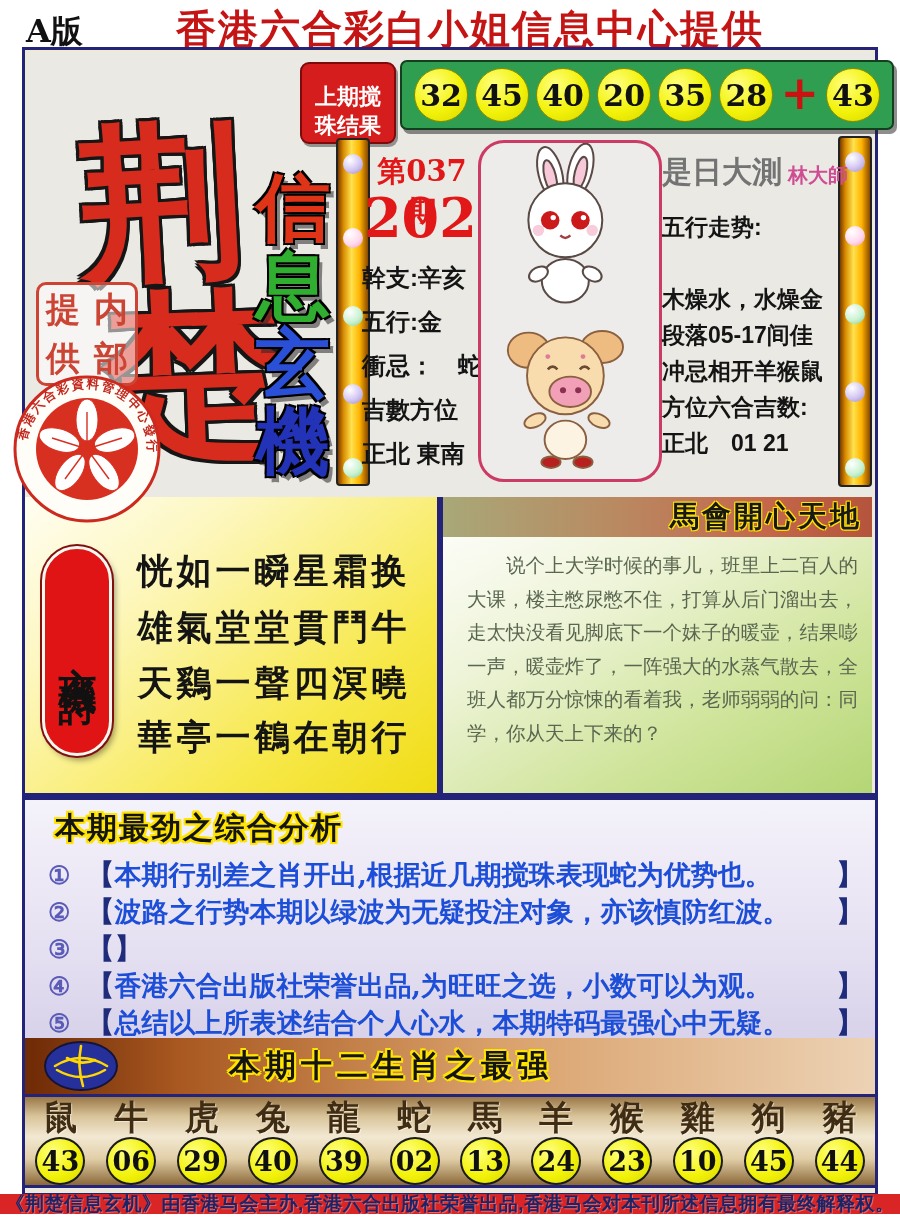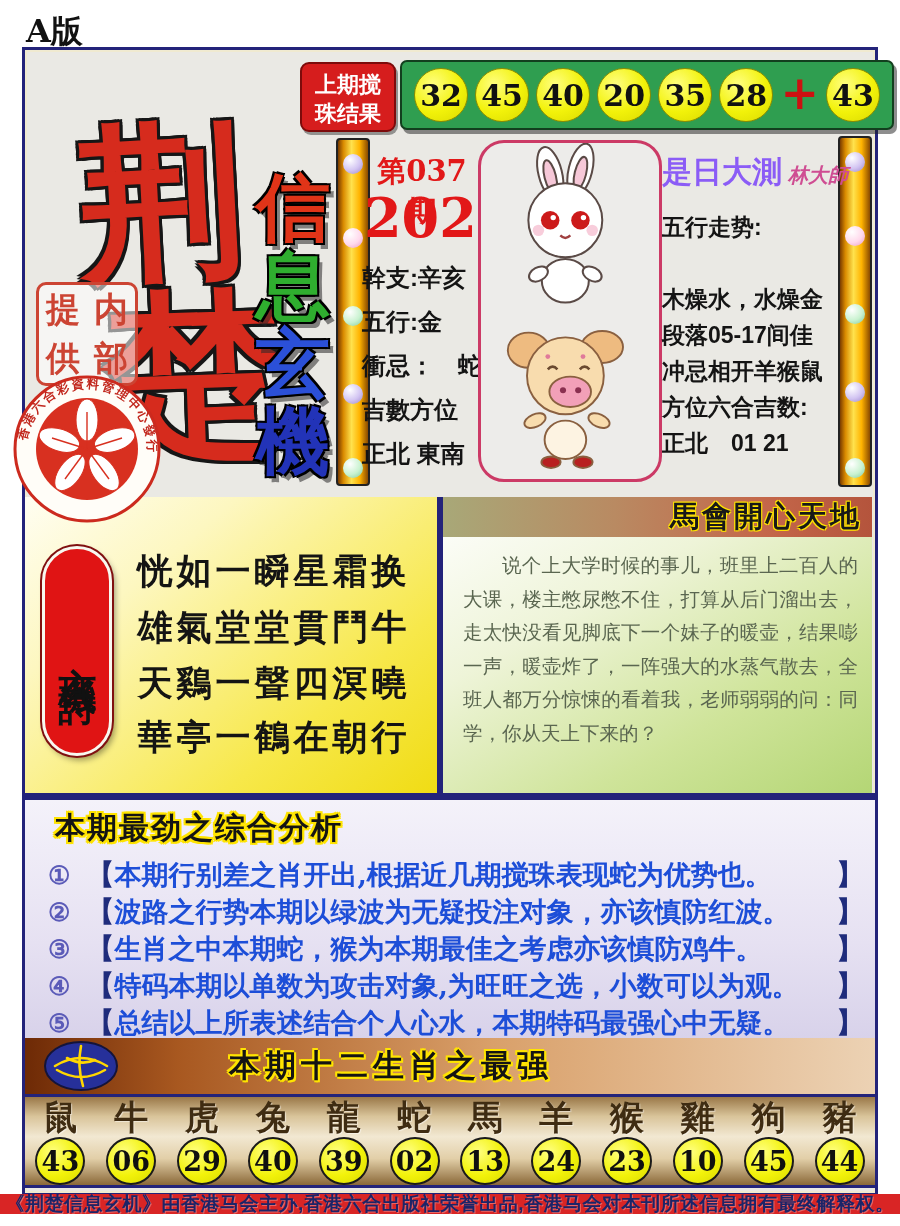--- a/index.html
+++ b/index.html
@@ -13,21 +13,21 @@
   .masthead{left:150px;top:2px;width:640px;text-align:center;font-size:40px;font-weight:bold;
             color:#c41414;font-family:"DejaVu Serif",serif;letter-spacing:2px;}
 
   
   .frame{left:22px;top:47px;width:850px;height:1143px;border:3px solid #23237a;
          background:#eae9e4;box-shadow:inset 0 0 0 2px #f0ead0;}
 
   
   .drawlabel{left:300px;top:62px;width:92px;height:60px;background:#d61d1d;
              border:2px solid #7d0b0b;border-radius:9px;color:#fff;font-weight:bold;
-             font-size:22px;text-align:center;line-height:1.32;padding-top:6px;
+             font-size:22px;text-align:center;line-height:1.32;padding-top:18px;
              box-shadow:2px 3px 0 rgba(40,40,40,.45);}
   .greenbar{left:400px;top:60px;width:466px;height:66px;background:#2f9e50;
             border:2px solid #123f1e;border-radius:7px;
             box-shadow:3px 4px 0 rgba(30,30,30,.5);
             display:flex;align-items:center;justify-content:space-between;padding:0 12px;}
   .ball{width:52px;height:52px;border-radius:50%;
         background:radial-gradient(circle at 35% 30%,#ffff80,#f2f20a 55%,#d8d800);
         border:1px solid #8d8d00;display:flex;align-items:center;justify-content:center;
         font-family:"DejaVu Serif",serif;font-weight:bold;font-size:30px;color:#111;}
   .plus{color:#cc1111;font-size:46px;font-weight:bold;line-height:1;margin-top:-4px;
@@ -73,22 +73,22 @@
   .issueyear{left:364px;top:186px;width:116px;text-align:center;color:#e21818;font-size:54px;
              font-weight:bold;font-family:"DejaVu Serif",serif;}
   .issueline{left:362px;width:122px;font-size:24px;font-weight:bold;color:#141414;white-space:nowrap;}
 
   
   .petbox{left:478px;top:140px;width:178px;height:336px;border:3px solid #cc3a66;
           border-radius:26px;background:#edecea;overflow:hidden;}
 
   
   .mastertitle{left:662px;top:152px;width:190px;display:flex;align-items:baseline;gap:6px;white-space:nowrap;}
-  .mastertitle .mt{font-size:30px;font-weight:bold;color:#8b5cf6;font-family:Liberation Serif, serif;}
-  .mastertitle .ma{font-size:20px;font-weight:bold;color:#cf4d92;font-family:"DejaVu Serif",serif;font-style:italic;}
+  .mastertitle .mt{font-size:30px;font-weight:bold;color:#737373;font-family:Liberation Serif, serif;}
+  .mastertitle .ma{font-size:20px;font-weight:bold;color:#cf4d92;font-family:"DejaVu Serif",serif;}
   .masterline{left:662px;width:176px;font-size:23px;font-weight:bold;color:#141414;white-space:nowrap;}
 
   
   .poembox{left:25px;top:497px;width:412px;height:296px;
            background:linear-gradient(140deg,#fffef2 0%,#fdf7c0 28%,#f7e84a 72%,#f0dc14 100%);}
   .poemoval{left:42px;top:546px;width:64px;height:204px;background:#e01414;
             border:3px solid #f8f8f0;border-radius:44px;
             box-shadow:0 0 0 2px #801010,3px 4px 6px rgba(0,0,0,.4);
             display:flex;align-items:center;justify-content:center;
             writing-mode:vertical-rl;text-orientation:upright;
@@ -101,22 +101,22 @@
   .dividerh{left:22px;top:793px;width:856px;height:7px;background:#23237a;}
 
   
   .jokebox{left:443px;top:497px;width:429px;height:296px;
            background:linear-gradient(150deg,#ffffff 0%,#eef4d8 35%,#cfe49a 70%,#b4d675 100%);}
   .jokehead{height:40px;background:linear-gradient(90deg,#a8a878 0%,#b98a62 40%,#c4674a 75%,#b4543c 100%);
             display:flex;justify-content:flex-end;align-items:center;padding-right:10px;
             font-size:29px;font-weight:bold;color:#181818;font-family:"DejaVu Serif",serif;
             letter-spacing:3px;
             text-shadow:-1px -1px 0 #ffe400,1px -1px 0 #ffe400,-1px 1px 0 #ffe400,1px 1px 0 #ffe400;}
-  .jokebody{padding:12px 14px 0 12px;font-size:19.5px;line-height:1.72;color:#5a6650;
-            text-indent:2em;text-align:justify;margin-left:8px;}
+  .jokebody{padding:12px 14px 0 24px;font-size:19.5px;line-height:1.72;color:#5a6650;
+            text-indent:2em;text-align:justify;}
 
   
   .analysis{left:25px;top:800px;width:850px;height:238px;
             background:linear-gradient(180deg,#f4f2fa 0%,#e6e1f2 60%,#d8d2ea 100%);}
   .antitle{left:55px;top:808px;font-size:30px;font-weight:bold;color:#141414;
            font-family:"DejaVu Serif",serif;letter-spacing:2px;
            text-shadow:-2px 0 0 #ffe400,2px 0 0 #ffe400,0 -2px 0 #ffe400,0 2px 0 #ffe400,
                        2px 2px 0 #ffe400,-2px -2px 0 #ffe400,2px -2px 0 #ffe400,-2px 2px 0 #ffe400;}
   .anitem{left:38px;width:826px;display:flex;align-items:baseline;white-space:nowrap;}
   .anitem .num{color:#5b5bb8;font-size:25px;margin:0 16px 0 10px;font-weight:bold;}
@@ -148,20 +148,21 @@
           align-items:center;justify-content:center;}
   .footer span{font-size:19px;font-weight:bold;color:#1c2468;letter-spacing:.5px;
                text-shadow:1px 1px 0 rgba(255,255,255,.3);}
 </style>
 </head>
 <body>
 
 <div id="page">
 
   <div class="abs edition">A版</div>
+  <div class="abs masthead">香港六合彩白小姐信息中心提供</div>
 
   <div class="abs frame"></div>
 
   <div class="abs drawlabel">
     <div>上期搅</div>
     <div>珠结果</div>
   </div>
   <div class="abs greenbar">
     <div class="ball">32</div>
     <div class="ball">45</div>
@@ -317,27 +318,26 @@
   </div>
   <div class="abs anitem" style="top:893px">
     <span class="num">②</span>
     <span class="br">【</span>
     <span class="txt">波路之行势本期以绿波为无疑投注对象，亦该慎防红波。</span>
     <span class="br">】</span>
   </div>
   <div class="abs anitem" style="top:930px">
     <span class="num">③</span>
     <span class="br">【</span>
-    <span class="txt">生肖之中本期蛇，猴为本期最佳之考虑亦该慎防鸡牛。</span>
     <span class="br">】</span>
   </div>
   <div class="abs anitem" style="top:967px">
     <span class="num">④</span>
     <span class="br">【</span>
-    <span class="txt">特码本期以单数为攻击对象,为旺旺之选，小数可以为观。</span>
+    <span class="txt">香港六合出版社荣誉出品,为旺旺之选，小数可以为观。</span>
     <span class="br">】</span>
   </div>
   <div class="abs anitem" style="top:1004px">
     <span class="num">⑤</span>
     <span class="br">【</span>
     <span class="txt">总结以上所表述结合个人心水，本期特码最强心中无疑。</span>
     <span class="br">】</span>
   </div>
 
   <div class="abs zhead">

